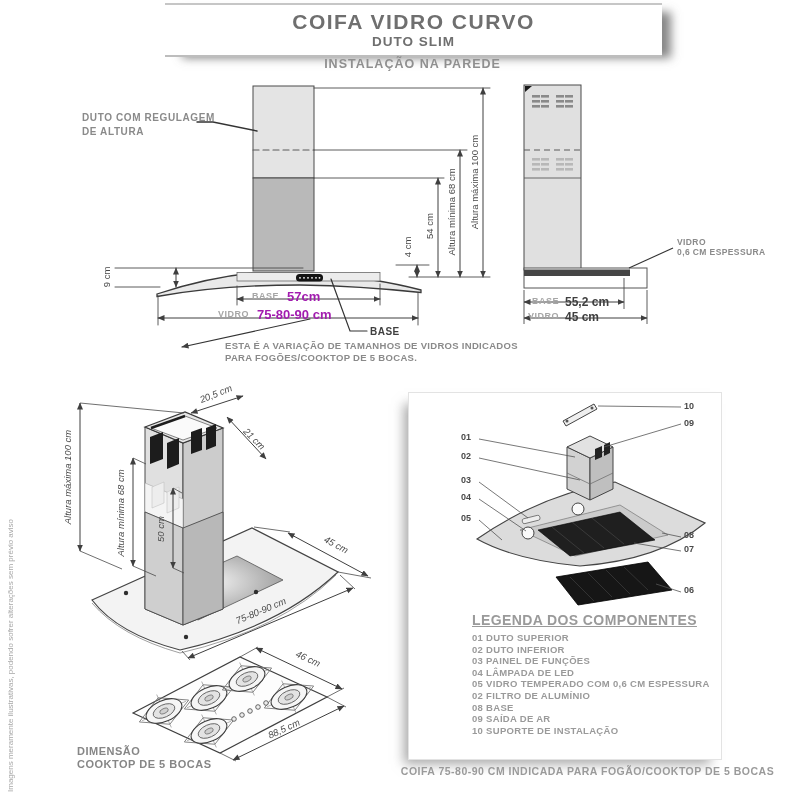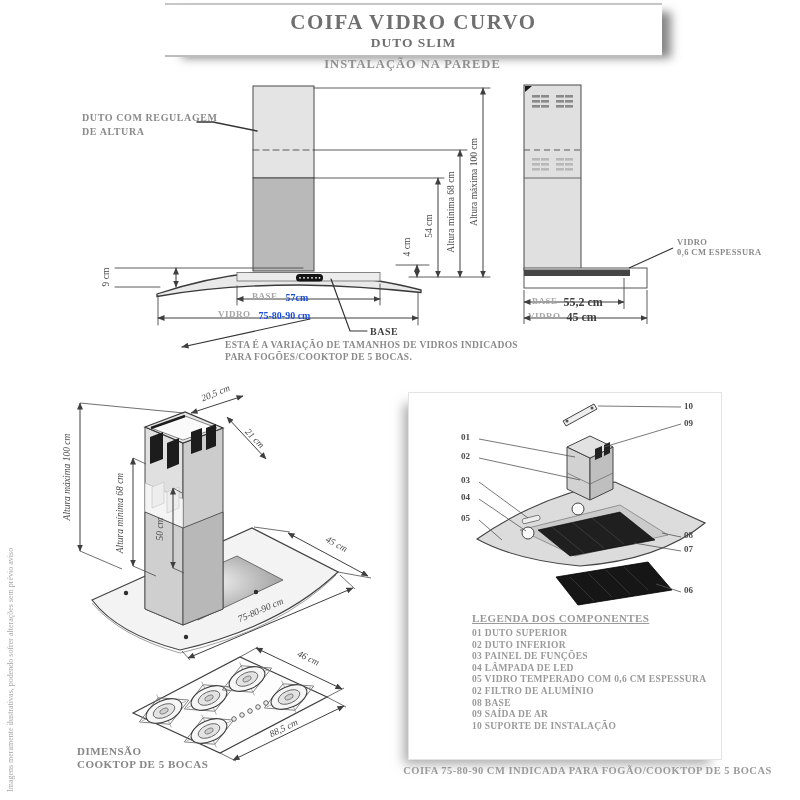--- a/index.html
+++ b/index.html
@@ -1,45 +1,45 @@
 <!DOCTYPE html>
 <html><head>
 <meta charset="utf-8">
 <style>
   html,body{margin:0;padding:0;background:#ffffff;}
   .page{position:relative;width:800px;height:800px;background:#ffffff;overflow:hidden;
-        font-family:Liberation Serif, serif;}
+        font-family:Liberation Sans, sans-serif;}
   svg.art{position:absolute;left:0;top:0;}
   .abs{position:absolute;white-space:nowrap;}
   
   .titlebox{position:absolute;left:165px;top:3px;width:497px;height:50px;background:#fff;
             border-top:2px solid #c6c6c6;border-bottom:2px solid #bdbdbd;
             box-shadow:13px 5px 9px -4px rgba(95,95,95,0.75);text-align:center;}
   .title-main{font-size:21px;font-weight:bold;color:#6f6f6f;letter-spacing:1.5px;margin-top:5px;}
   .title-sub{font-size:13.5px;font-weight:bold;color:#6f6f6f;letter-spacing:1px;margin-top:0px;}
   .section-head{left:240px;top:57px;width:345px;text-align:center;font-size:12.5px;
                 font-weight:bold;color:#8f8f8f;letter-spacing:1px;}
   
   .glabel{font-size:10px;font-weight:bold;color:#8a8a8a;letter-spacing:.6px;}
   .dimtext{font-size:9.5px;color:#4a4a4a;}
   .rotc{text-align:center;width:120px;height:12px;}
   .dimword{font-size:9px;font-weight:bold;color:#a6a6a6;letter-spacing:.5px;vertical-align:2px;}
-  .dimval{font-size:10px;font-weight:bold;color:#1d4ed8;margin-left:8px;}
+  .dimval{font-size:13px;font-weight:bold;color:#a21caf;margin-left:8px;}
   .dimval-sm{font-size:12px;font-weight:bold;color:#3f3f3f;margin-left:6px;}
   .callout-dark{font-size:10px;font-weight:bold;color:#3f3f3f;letter-spacing:.5px;}
   .note{font-size:9.5px;font-weight:bold;color:#8a8a8a;letter-spacing:.3px;padding-left:23px;}
   .smlabel{font-size:8.5px;font-weight:bold;color:#8a8a8a;letter-spacing:.4px;}
   .iso-dim{font-size:9.5px;font-style:italic;color:#4a4a4a;}
   .iso-cap{font-size:11px;font-weight:bold;color:#868686;letter-spacing:.5px;}
   
   .exploded-box{position:absolute;left:408px;top:392px;width:312px;height:366px;background:#fff;
                 border:1px solid #e3e3e3;box-shadow:-8px 8px 11px -4px rgba(110,110,110,0.6);}
   .callnum{font-size:9px;font-weight:bold;color:#4a4a4a;}
   .legend{position:absolute;left:472px;top:612px;width:240px;}
-  .legend-title{font-size:11px;font-weight:bold;color:#9a9a9a;letter-spacing:.4px;
+  .legend-title{font-size:14px;font-weight:bold;color:#9a9a9a;letter-spacing:.4px;
                 text-decoration:underline;margin-bottom:4px;}
   .legend-item{font-size:9.5px;font-weight:bold;color:#9a9a9a;letter-spacing:.3px;line-height:11.6px;}
   .footer-cap{left:400px;top:765px;width:375px;text-align:center;font-size:10.5px;
               font-weight:bold;color:#9a9a9a;letter-spacing:.5px;}
   .side-note{left:6px;top:792px;transform-origin:0 0;transform:rotate(-90deg);
              font-size:8px;color:#a8a8a8;}
 </style>
 </head>
 <body>
 

